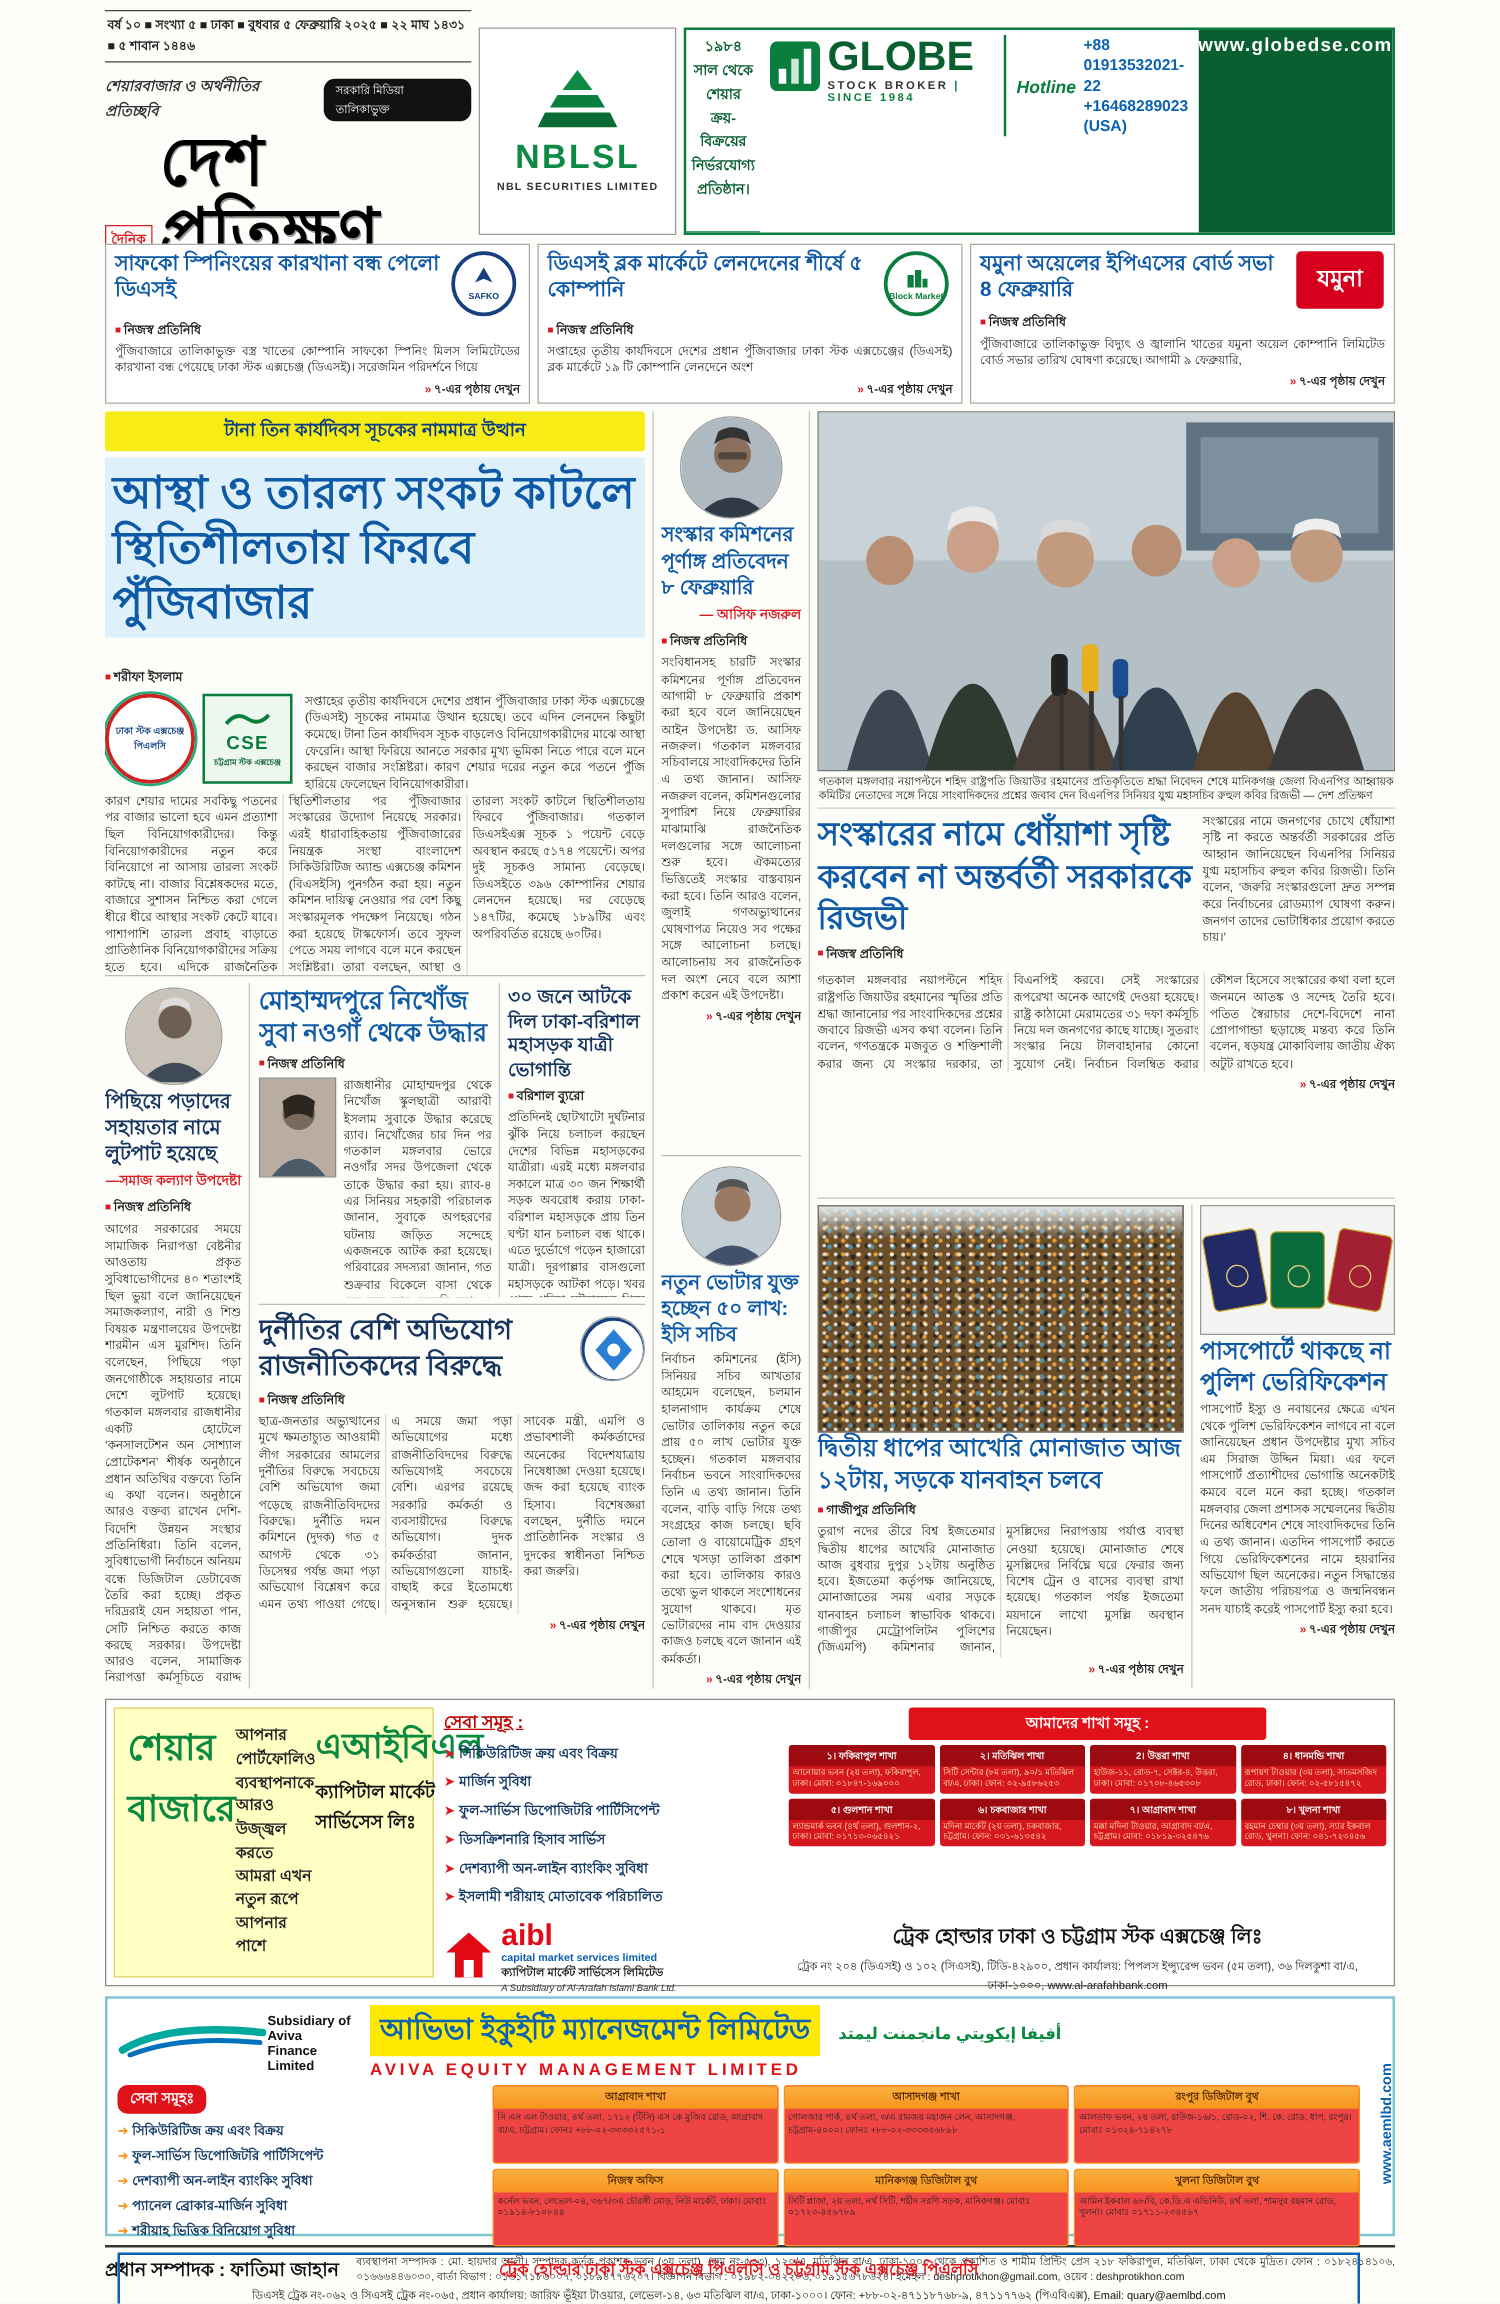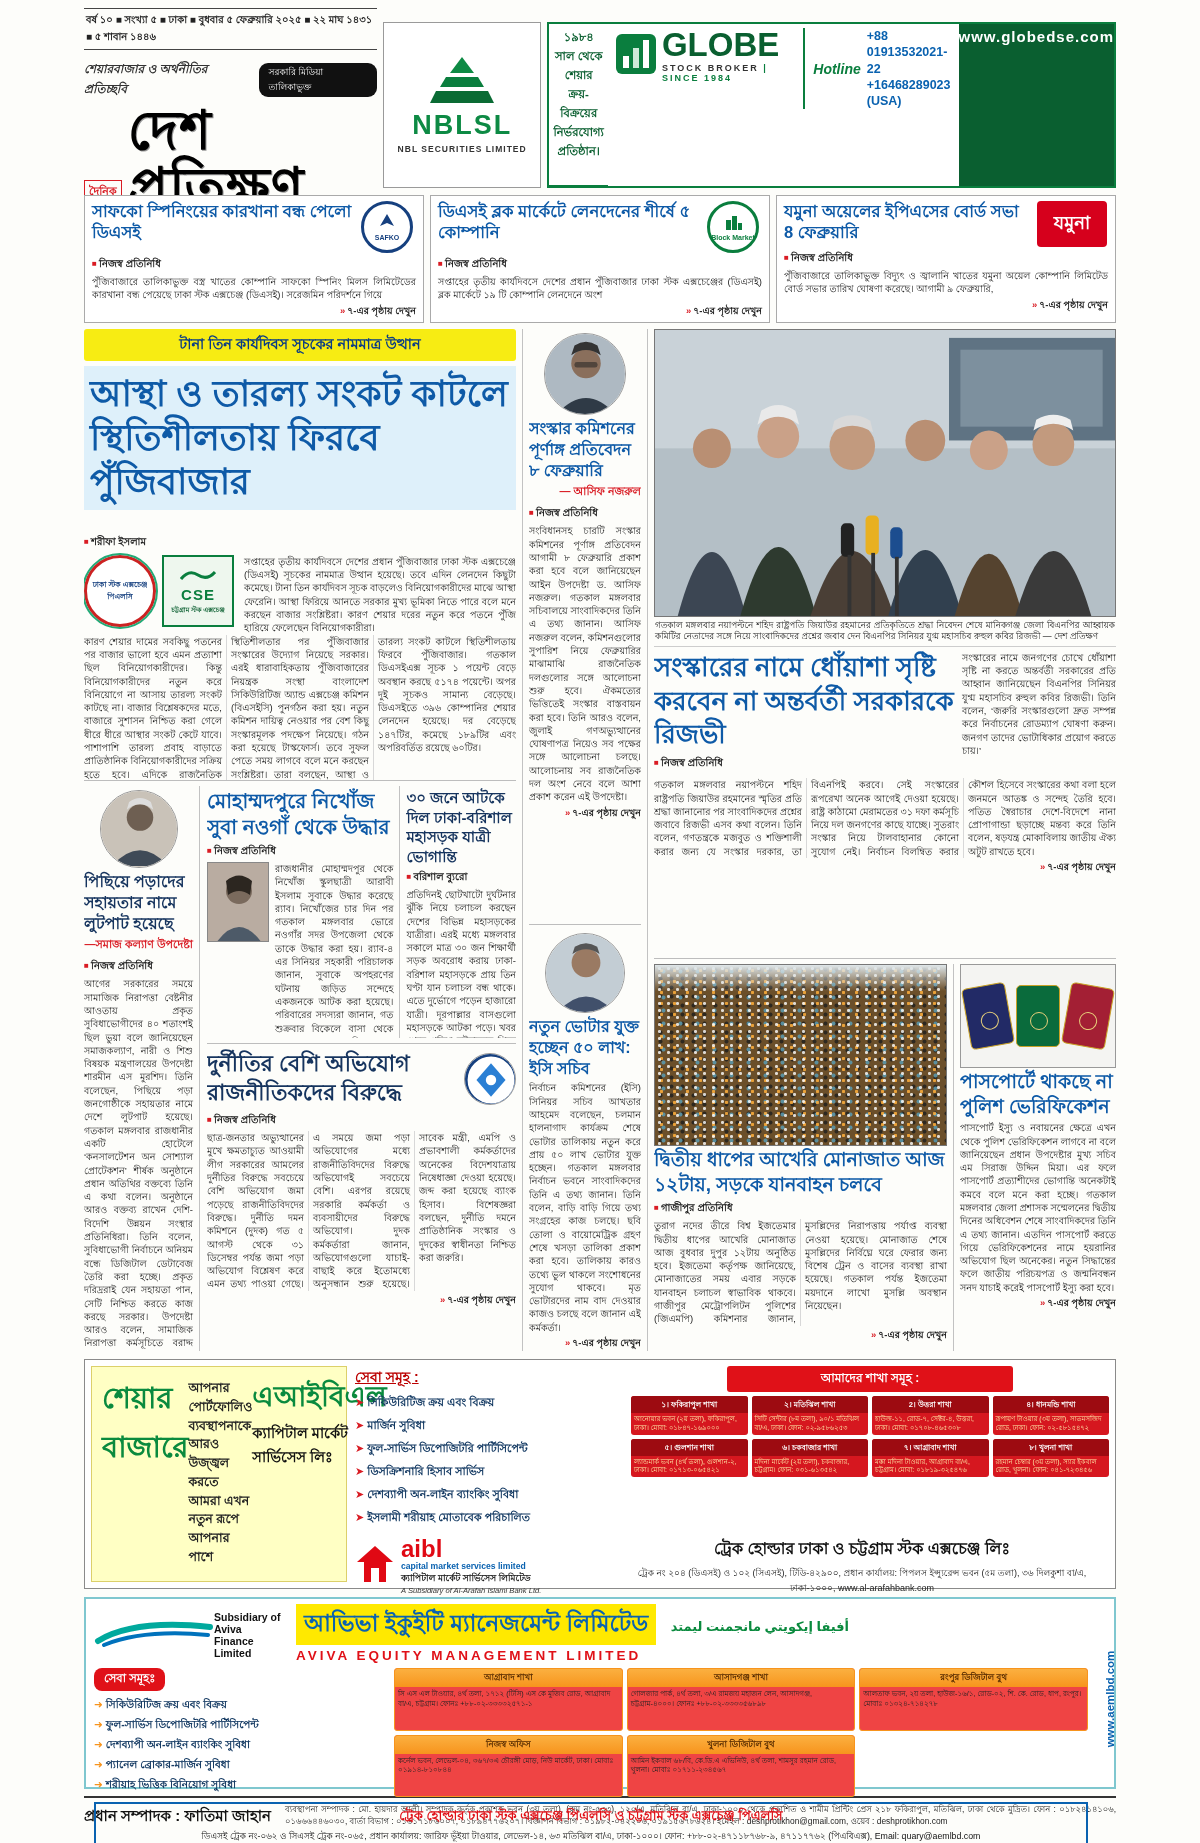--- a/index.html
+++ b/index.html
@@ -631,20 +631,24 @@
           </div>
         <div class="of-box">
             <div class="nm">রংপুর ডিজিটাল বুথ</div>
             <div class="dt">আলতাফ ভবন, ২য় তলা, হাউজ-১৬/১, রোড-০২, শি. কে. রোড, ধাপ, রংপুর। মোবাঃ ০১৩২৪-৭১৪২৭৮</div>
           </div>
         <div class="of-box">
             <div class="nm">নিজস্ব অফিস</div>
             <div class="dt">কর্নেল ভবন, লেভেল-০৪, ৩৬৭/৩এ চৌরঙ্গী মোড়, নিউ মার্কেট, ঢাকা। মোবাঃ ০১৯১৪-৮১০৮৪৪</div>
           </div>
         <div class="of-box">
+            <div class="nm">মানিকগঞ্জ ডিজিটাল বুথ</div>
+            <div class="dt">সিটি প্লাজা, ২য় তলা, নর্থ সিটি, শহীদ সরণি সড়ক, মানিকগঞ্জ। মোবাঃ ০১৭২৩-৪৫৬৭৮৯</div>
+          </div>
+        <div class="of-box">
             <div class="nm">খুলনা ডিজিটাল বুথ</div>
             <div class="dt">আমিন ইকবাল ৬৮/বি, কে.ডি.এ এভিনিউ, ৪র্থ তলা, শামসুর রহমান রোড, খুলনা। মোবাঃ ০১৭১১-২৩৪৫৬৭</div>
           </div>
       </div>
     </div>
 
     <div class="av-strip">
       <div class="av-trek">ট্রেক হোল্ডার ঢাকা স্টক এক্সচেঞ্জ পিএলসি ও চট্টগ্রাম স্টক এক্সচেঞ্জ পিএলসি</div>
       <div class="av-contact">ডিএসই ট্রেক নং-০৬২ ও সিএসই ট্রেক নং-০৬৫, প্রধান কার্যালয়: জারিফ ভূঁইয়া টাওয়ার, লেভেল-১৪, ৬৩ মতিঝিল বা/এ, ঢাকা-১০০০। ফোন: +৮৮-০২-৪৭১১৮৭৬৮-৯, ৪৭১১৭৭৬২ (পিএবিএক্স), Email: quary@aemlbd.com</div>
     </div>

